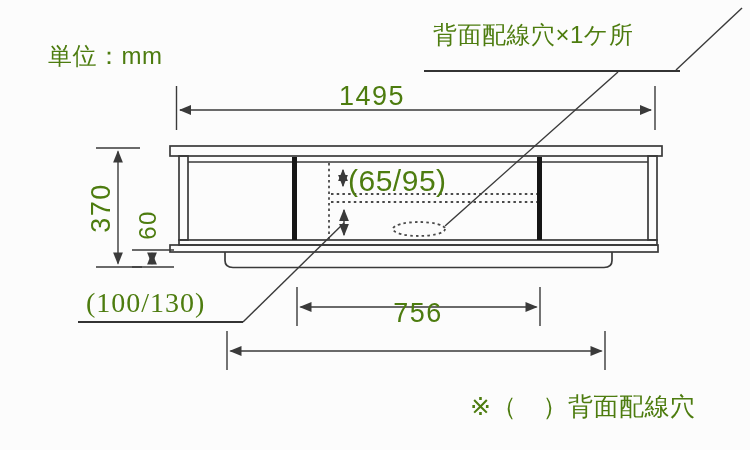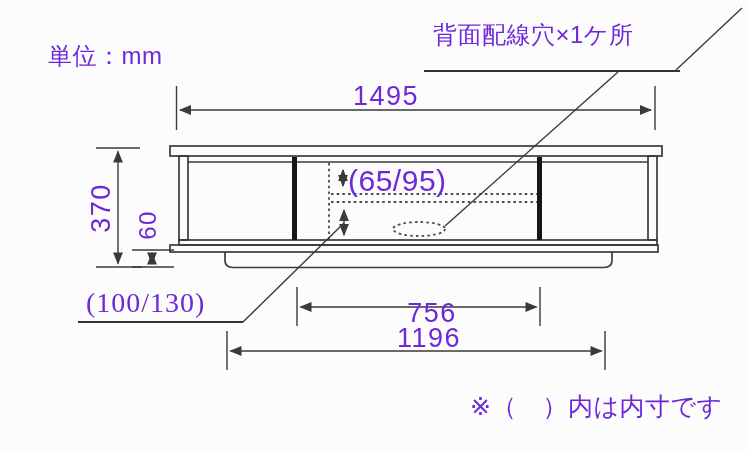--- a/index.html
+++ b/index.html
@@ -2,27 +2,27 @@
 <html><head>
 <meta charset="utf-8">
 <style>
   html,body{margin:0;padding:0;}
   .stage{
     position:relative;
     width:750px;height:450px;
     background:#fcfcfc;
     overflow:hidden;
     font-family:"Liberation Sans","DejaVu Sans",sans-serif;
-    color:#6d28d9;
+    color:#4d7c0f;
   }
   .stage svg{position:absolute;left:0;top:0;}
   .lbl{position:absolute;white-space:nowrap;line-height:1.15;}
   .num{font-size:27px;letter-spacing:1.5px;}
   .jp{letter-spacing:0.5px;}
-  .center{transform:translateX(-50%);margin-left:14px;}
+  .center{transform:translateX(-50%);}
   .vert{transform:translate(-50%,-50%) rotate(-90deg);transform-origin:center;}
   .cab{fill:none;stroke:#3a3a3a;stroke-width:1.7;}
   .dim{fill:none;stroke:#3a3a3a;stroke-width:1.4;}
   .dsh{fill:none;stroke:#4a4a4a;stroke-width:1.8;stroke-dasharray:2.5 3.2;}
   .divfill{fill:#161616;stroke:none;}
   .ul{stroke:#333;stroke-width:2;}
 </style>
 </head>
 <body>
 
@@ -104,17 +104,16 @@
   <div class="lbl num vert" style="left:102px;top:208px;">370</div>
 
   <div class="lbl num vert" style="left:148px;top:225px;font-size:24px;">60</div>
 
   <div class="lbl num" style="left:348px;top:164px;font-size:30px;letter-spacing:0.5px;">(65/95)</div>
 
   <div class="lbl num" style="left:86px;top:287px;font-size:28px;letter-spacing:1px;font-family:Liberation Serif, serif;">(100/130)</div>
 
   <div class="lbl num center" style="left:418px;top:298px;">756</div>
 
-  <div class="lbl num center" style="left:415px;top:323px;">1196</div>
 
-  <div class="lbl jp" style="left:470px;top:392px;font-size:25px;">※（　）内は内寸です</div>
+  <div class="lbl jp" style="left:470px;top:392px;font-size:25px;">※（　）背面配線穴</div>
 
 </div>
 
 </body></html>

